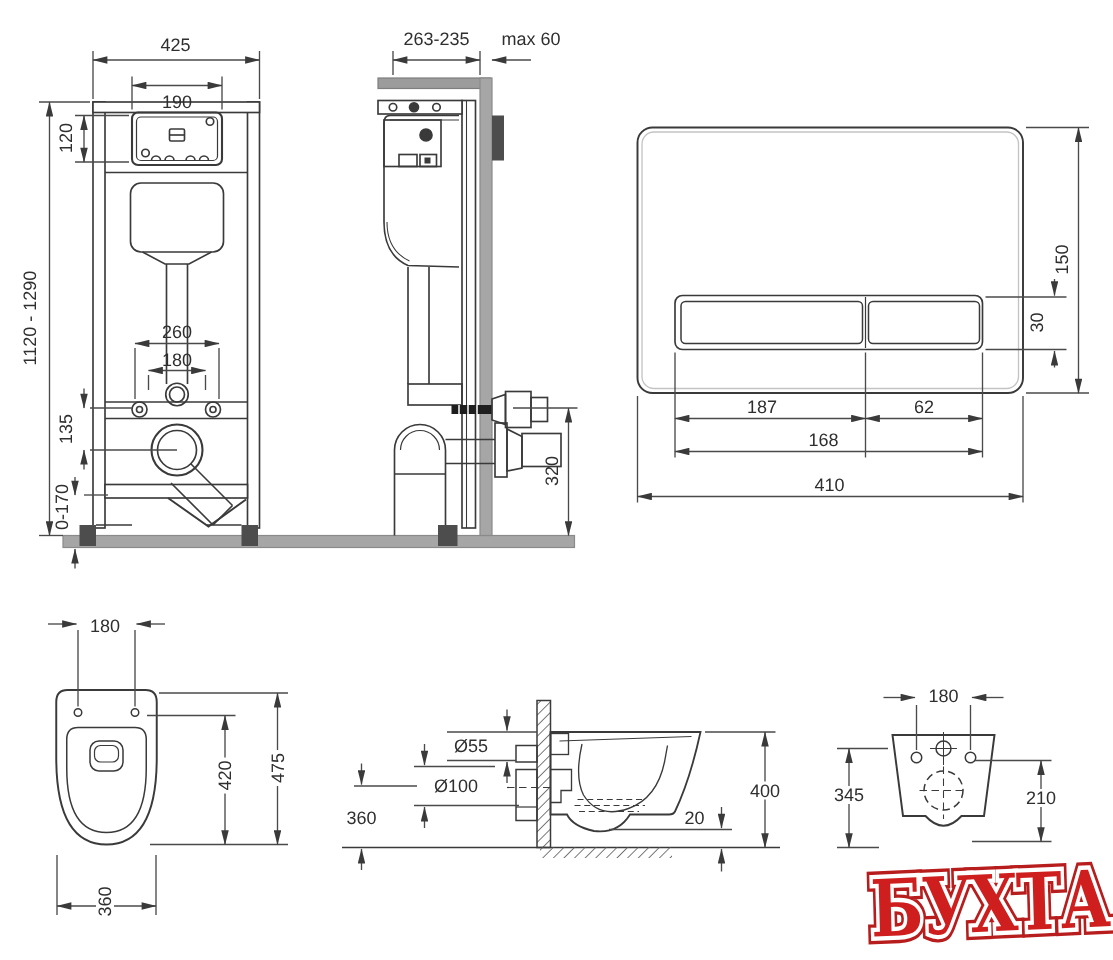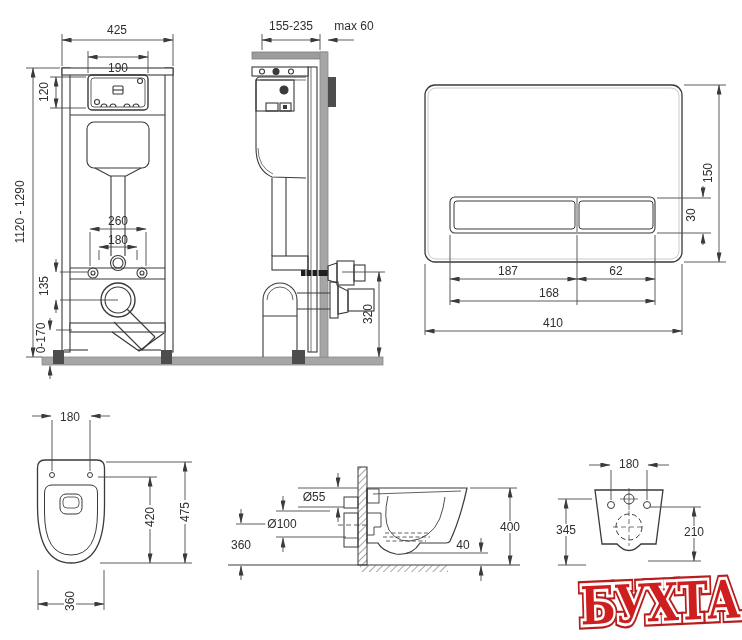--- a/index.html
+++ b/index.html
@@ -273,40 +273,40 @@
 
   <span class="lab" style="left:117px;top:30px">425</span>
   <span class="lab" style="left:118px;top:68px">190</span>
   <span class="lab rot" style="left:44px;top:92px">120</span>
   <span class="lab rot" style="left:20px;top:212px">1120 - 1290</span>
   <span class="lab" style="left:118px;top:221px">260</span>
   <span class="lab" style="left:118px;top:240px">180</span>
   <span class="lab rot" style="left:44px;top:286px">135</span>
   <span class="lab rot" style="left:41px;top:338px">0-170</span>
 
-  <span class="lab" style="left:291px;top:26px">155-235</span>
+  <span class="lab" style="left:291px;top:26px">263-235</span>
   <span class="lab" style="left:354px;top:26px">max 60</span>
   <span class="lab rot" style="left:368px;top:314px">320</span>
 
   <span class="lab rot" style="left:708px;top:173px">150</span>
   <span class="lab rot" style="left:691px;top:215px">30</span>
   <span class="lab" style="left:508px;top:271px">187</span>
   <span class="lab" style="left:616px;top:271px">62</span>
   <span class="lab" style="left:549px;top:293px">168</span>
   <span class="lab" style="left:553px;top:323px">410</span>
 
   <span class="lab bg" style="left:70px;top:417px">180</span>
   <span class="lab rot bg" style="left:185px;top:512px">475</span>
   <span class="lab rot bg" style="left:150px;top:517px">420</span>
   <span class="lab rot bg" style="left:70px;top:601px">360</span>
 
   <span class="lab bg" style="left:314px;top:497px">Ø55</span>
-  <span class="lab bg" style="left:282px;top:524px">Ø100</span>
+  <span class="lab bg" style="left:304px;top:524px">Ø100</span>
   <span class="lab bg" style="left:241px;top:545px">360</span>
-  <span class="lab bg" style="left:463px;top:545px">40</span>
+  <span class="lab bg" style="left:463px;top:545px">20</span>
   <span class="lab bg" style="left:510px;top:527px">400</span>
 
   <span class="lab bg" style="left:629px;top:464px">180</span>
   <span class="lab bg" style="left:566px;top:530px">345</span>
   <span class="lab bg" style="left:694px;top:532px">210</span>
 
   <div class="wm">
     <span class="wm-edge">БУХТА</span>
     <span class="wm-white">БУХТА</span>
     <span class="wm-fill">БУХТА</span>

